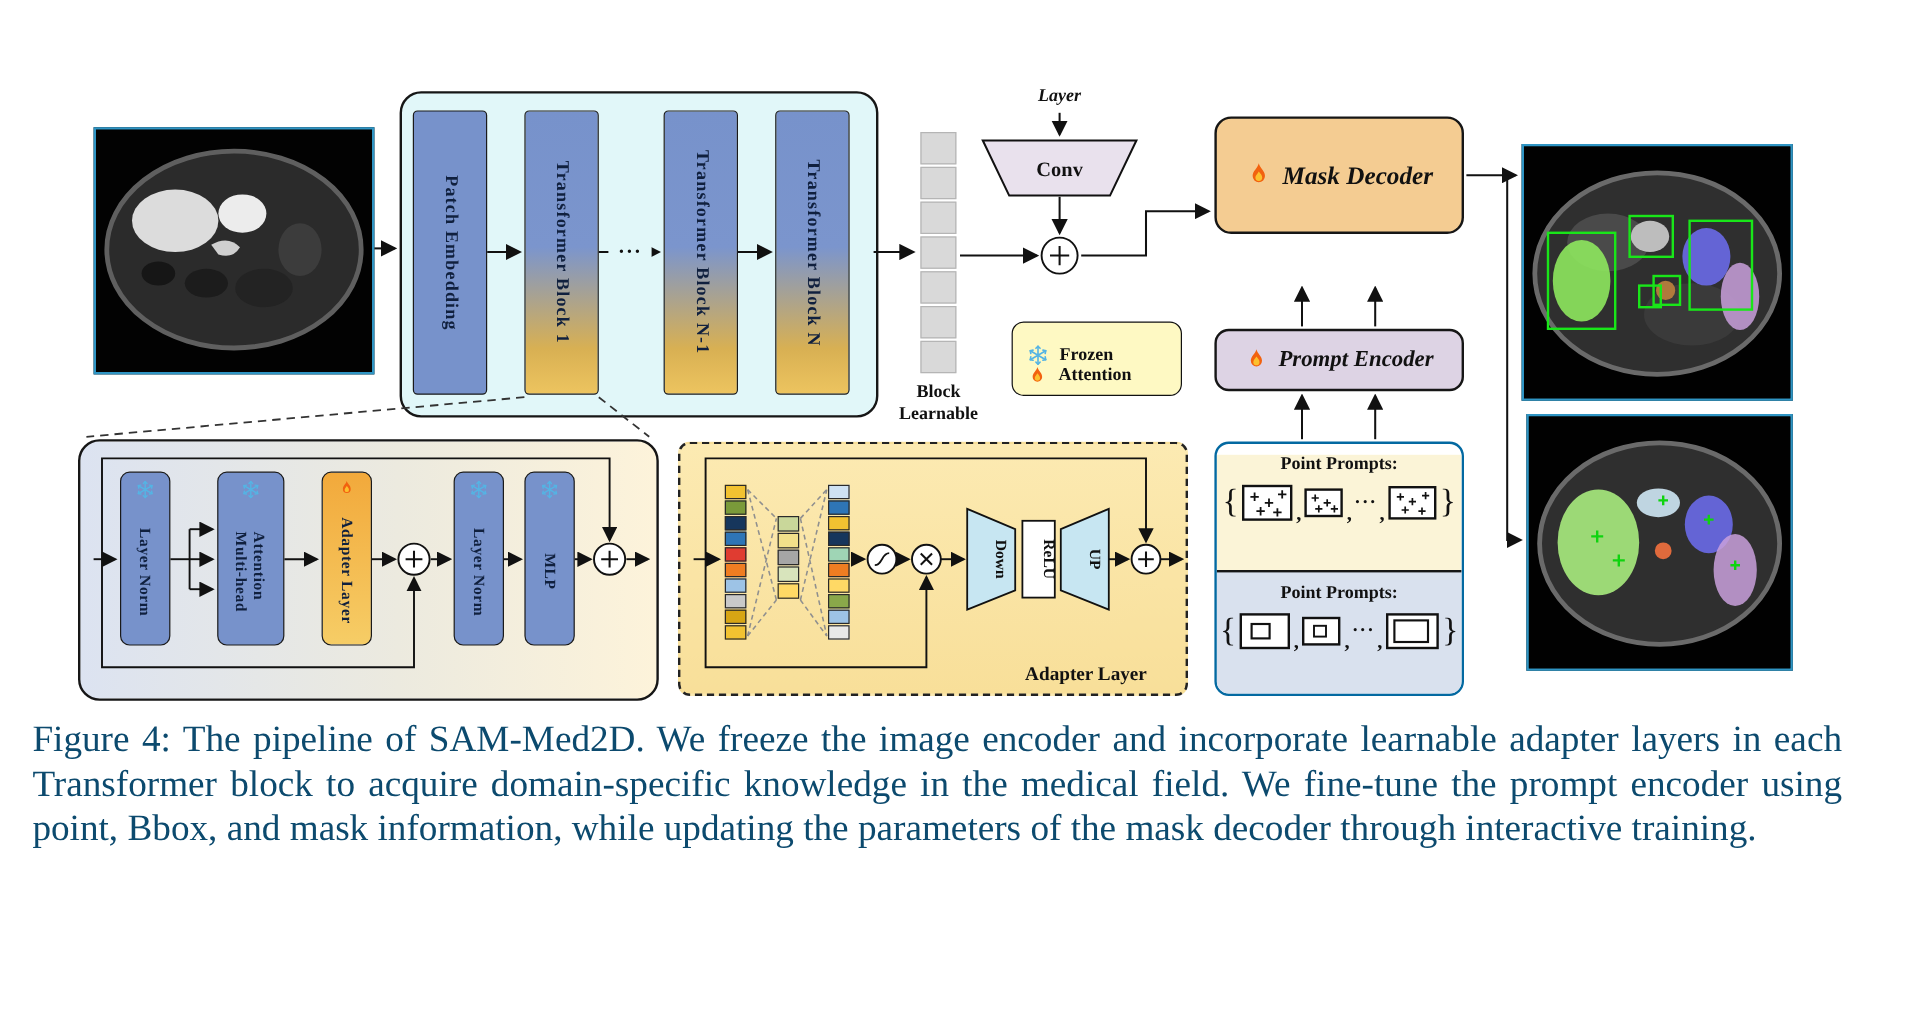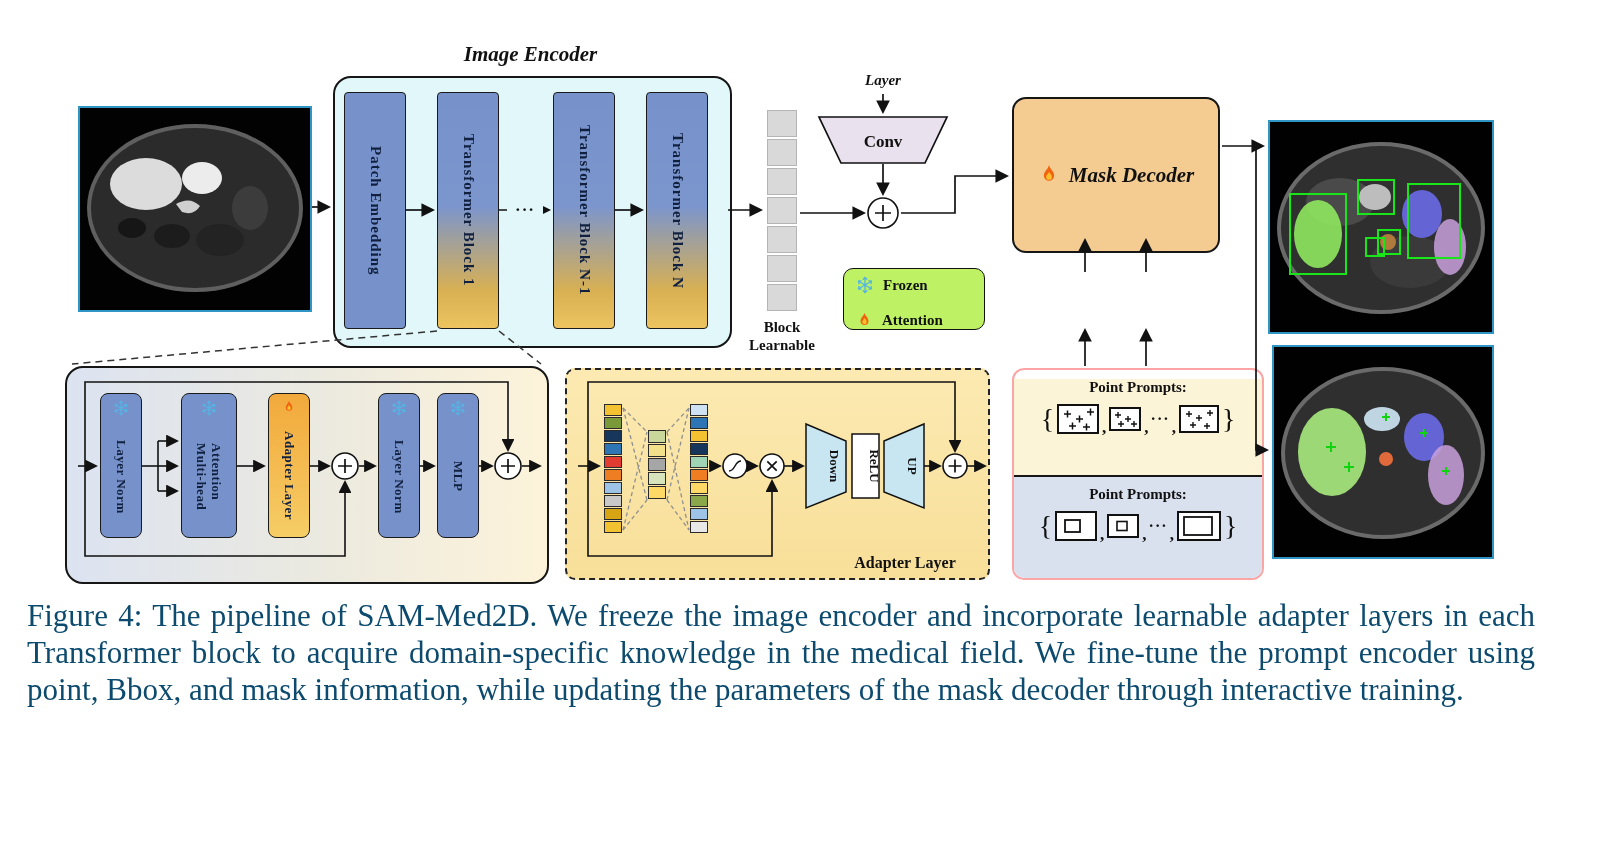--- a/index.html
+++ b/index.html
@@ -15,30 +15,30 @@
           display:flex;align-items:center;justify-content:center;box-sizing:border-box;}
   .bluefill{background:#7792cb;}
   .gradfill{background:linear-gradient(180deg,#7792cb 0%,#7b95cd 48%,#d8b053 84%,#edc45f 100%);}
   .vtext{writing-mode:vertical-rl;text-orientation:mixed;font:bold 15px "Liberation Serif",serif;color:#10203e;letter-spacing:1px;}
   .dots{left:507px;top:198px;width:36px;height:24px;background:#e1f7f9;display:flex;align-items:center;justify-content:center;
         font:bold 17px "Liberation Serif",serif;letter-spacing:1px;}
   .token-stack{left:767px;top:110px;display:flex;flex-direction:column;gap:2px;}
   .token-stack .sq{width:30px;height:27px;border:1px solid #b5b5b5;box-sizing:border-box;}
   .emb-label{left:717px;top:318px;width:130px;text-align:center;font:bold 15px "Liberation Serif",serif;line-height:18px;}
   .mask-label{left:848px;top:72px;width:70px;text-align:center;font:italic bold 15px "Liberation Serif",serif;}
-  .legend{left:843px;top:268px;width:142px;height:62px;background:#bef264;border:1.6px solid #111;border-radius:10px;
-          box-sizing:border-box;padding:7px 12px;display:flex;flex-direction:column;justify-content:space-between;gap:18px;}
+  .legend{left:843px;top:268px;width:142px;height:62px;background:#fef9c3;border:1.6px solid #111;border-radius:10px;
+          box-sizing:border-box;padding:7px 12px;display:flex;flex-direction:column;justify-content:flex-end;}
   .lrow{display:flex;align-items:center;gap:9px;font:bold 15px "Liberation Serif",serif;}
-  .mdbox{left:1012px;top:97px;width:208px;height:156px;background:#f4cc92;border:2px solid #161616;border-radius:14px;
+  .mdbox{left:1012px;top:97px;width:208px;height:98px;background:#f4cc92;border:2px solid #161616;border-radius:14px;
          display:flex;align-items:center;justify-content:center;gap:9px;box-sizing:border-box;}
   .pebox{left:1012px;top:274px;width:208px;height:52px;background:#ddd3e4;border:2px solid #161616;border-radius:12px;
          display:flex;align-items:center;justify-content:center;gap:8px;box-sizing:border-box;}
   .boxtitle{font:italic bold 21px "Liberation Serif",serif;}
   .boxtitle2{font:italic bold 19px "Liberation Serif",serif;}
-  .promptbox{left:1012px;top:368px;width:252px;height:212px;border:2px solid #fca5a5;border-radius:12px;overflow:hidden;box-sizing:border-box;}
+  .promptbox{left:1012px;top:368px;width:208px;height:212px;border:2px solid #0369a1;border-radius:12px;overflow:hidden;box-sizing:border-box;}
   .ppoint{height:96px;background:#fbf4d7;}
   .pbbox{height:110px;background:#d9e1ee;border-top:2px solid #161616;}
   .plabel{text-align:center;font:bold 15px "Liberation Serif",serif;margin-top:9px;}
   .prow{display:flex;align-items:center;justify-content:center;gap:2px;margin-top:3px;}
   .brace{font:28px "Liberation Serif",serif;line-height:40px;}
   .pcomma{font:bold 17px "Liberation Serif",serif;align-self:flex-end;margin-bottom:1px;}
   .pdots{font:bold 16px "Liberation Serif",serif;letter-spacing:1px;}
   
   .tblock{left:65px;top:366px;width:480px;height:214px;border:2px solid #161616;border-radius:18px;
           background:linear-gradient(90deg,#dce3f1 0%,#eceadf 55%,#fdf3da 100%);}
@@ -97,21 +97,20 @@
       <ellipse cx="66" cy="76" rx="36" ry="26" fill="#dcdcdc"></ellipse>
       <ellipse cx="122" cy="70" rx="20" ry="16" fill="#ececec"></ellipse>
       <path d="M96 96q14-8 24 2q-6 10-18 6z" fill="#cfcfcf"></path>
       <ellipse cx="92" cy="128" rx="18" ry="12" fill="#1c1c1c"></ellipse>
       <ellipse cx="140" cy="132" rx="24" ry="16" fill="#232323"></ellipse>
       <ellipse cx="170" cy="100" rx="18" ry="22" fill="#3c3c3c"></ellipse>
       <ellipse cx="52" cy="120" rx="14" ry="10" fill="#161616"></ellipse>
     </svg>
   </div>
 
-  <div class="abs enc-title">Image Encoder</div>
   <div class="abs enc-box"></div>
   <div class="encbar bluefill" style="left:344px;">
     <span class="vtext">Patch Embedding</span>
   </div>
   <div class="encbar gradfill" style="left:437px;">
     <span class="vtext">Transformer Block 1</span>
   </div>
   <div class="encbar gradfill" style="left:553px;">
     <span class="vtext">Transformer Block N-1</span>
   </div>
@@ -149,20 +148,26 @@
         </svg>
       <span>Attention</span>
     </div>
   </div>
 
   <div class="abs mdbox">
     <svg class="ic22">
         <use href="#sym-flame"></use>
       </svg>
     <span class="boxtitle">Mask Decoder</span>
+  </div>
+  <div class="abs pebox">
+    <svg class="ic20">
+        <use href="#sym-flame"></use>
+      </svg>
+    <span class="boxtitle2">Prompt Encoder</span>
   </div>
 
   <div class="abs promptbox">
     <div class="ppoint">
       <div class="plabel">Point Prompts:</div>
       <div class="prow">
         <span class="brace">{</span>
         <svg width="44" height="32">
           <rect x="2" y="2" width="40" height="28" fill="#fff" stroke="#111" stroke-width="2"></rect>
           <g stroke="#111" stroke-width="1.5">

